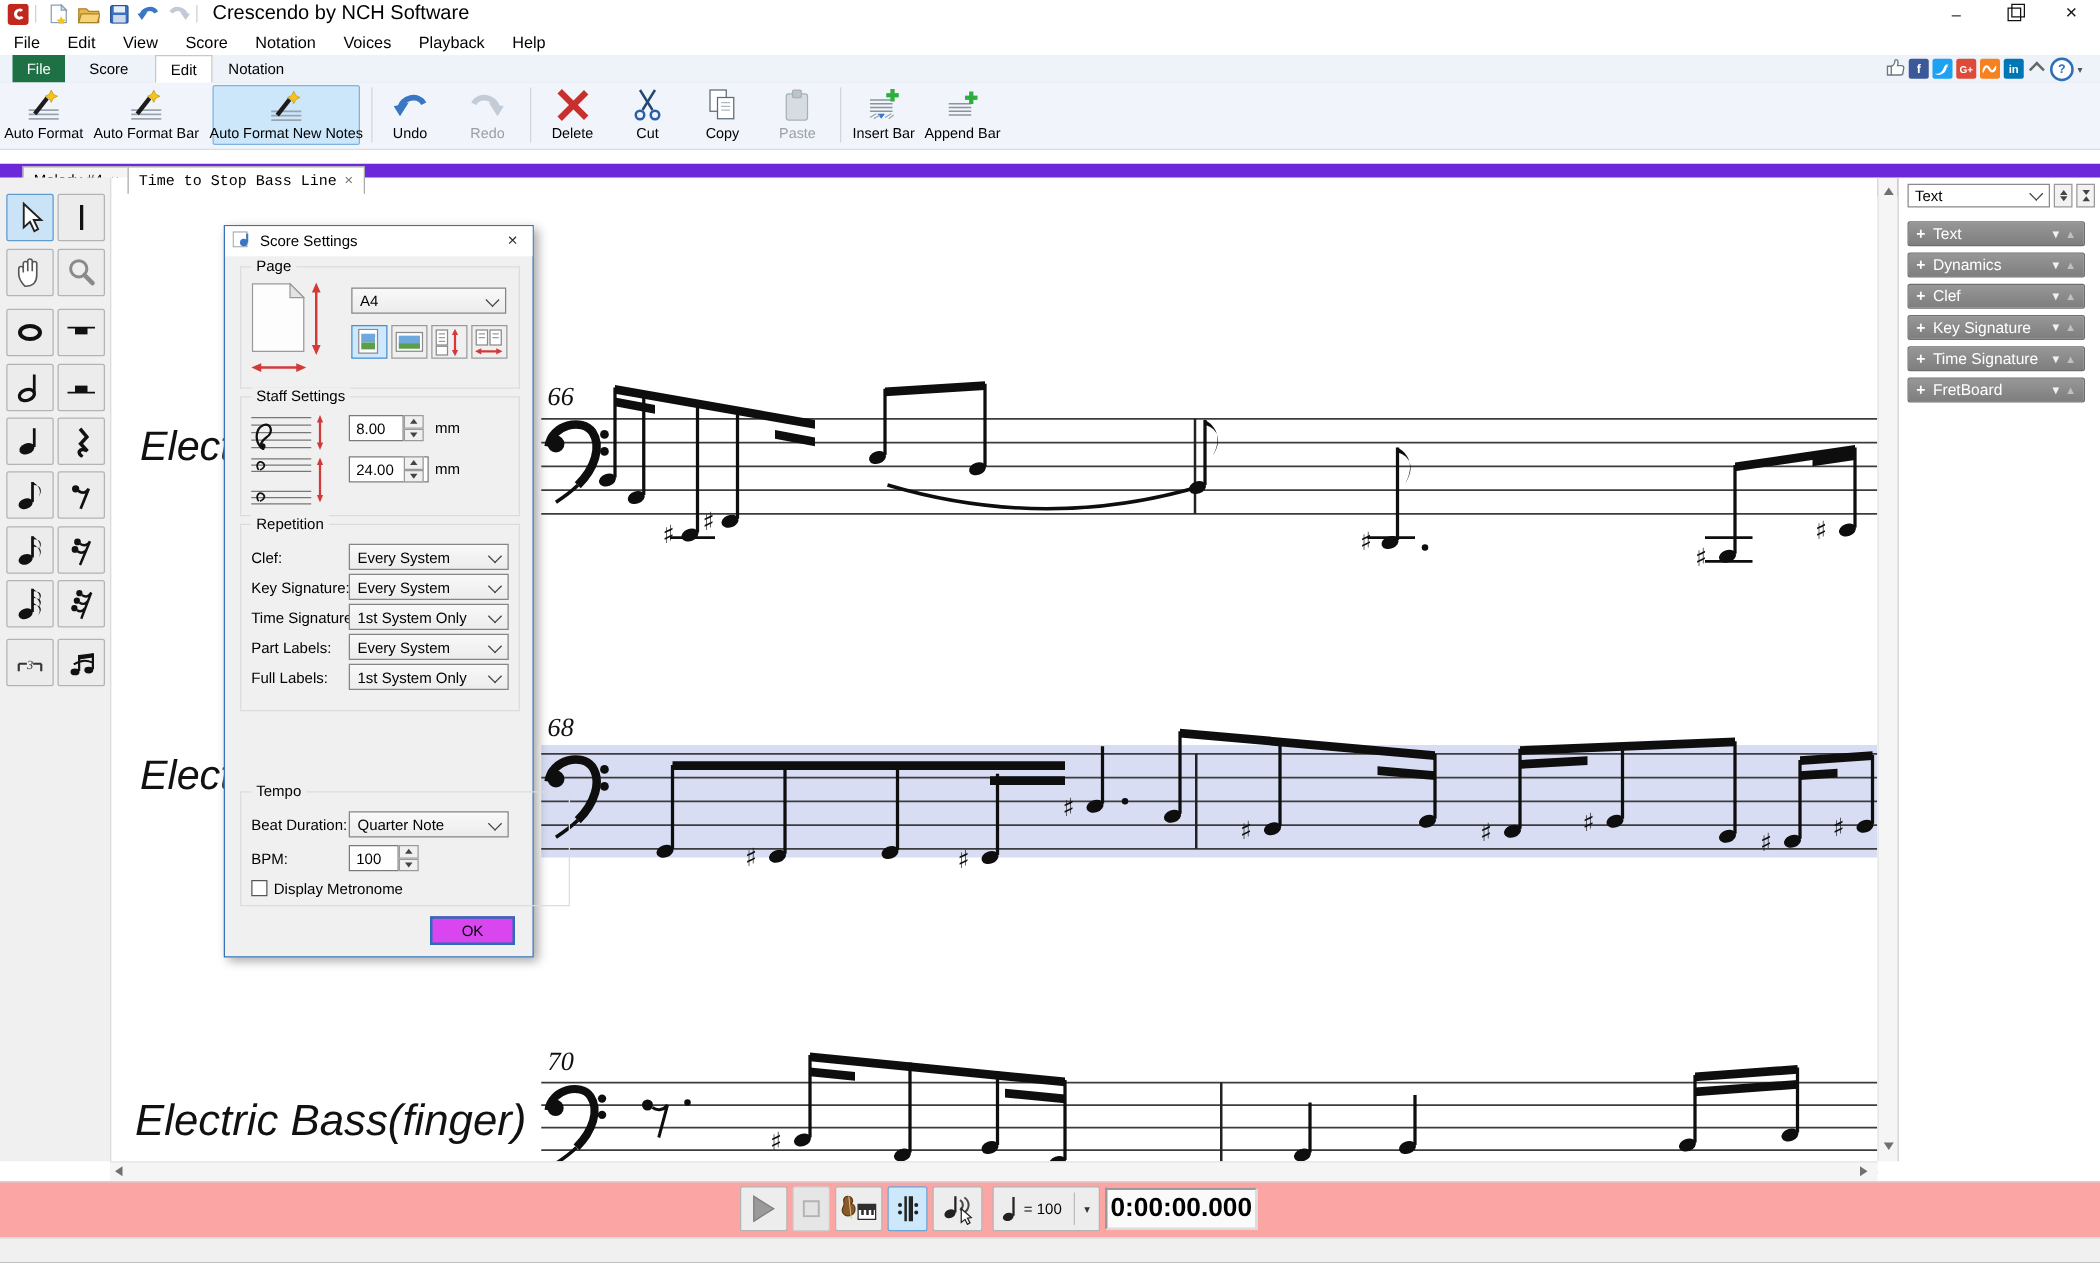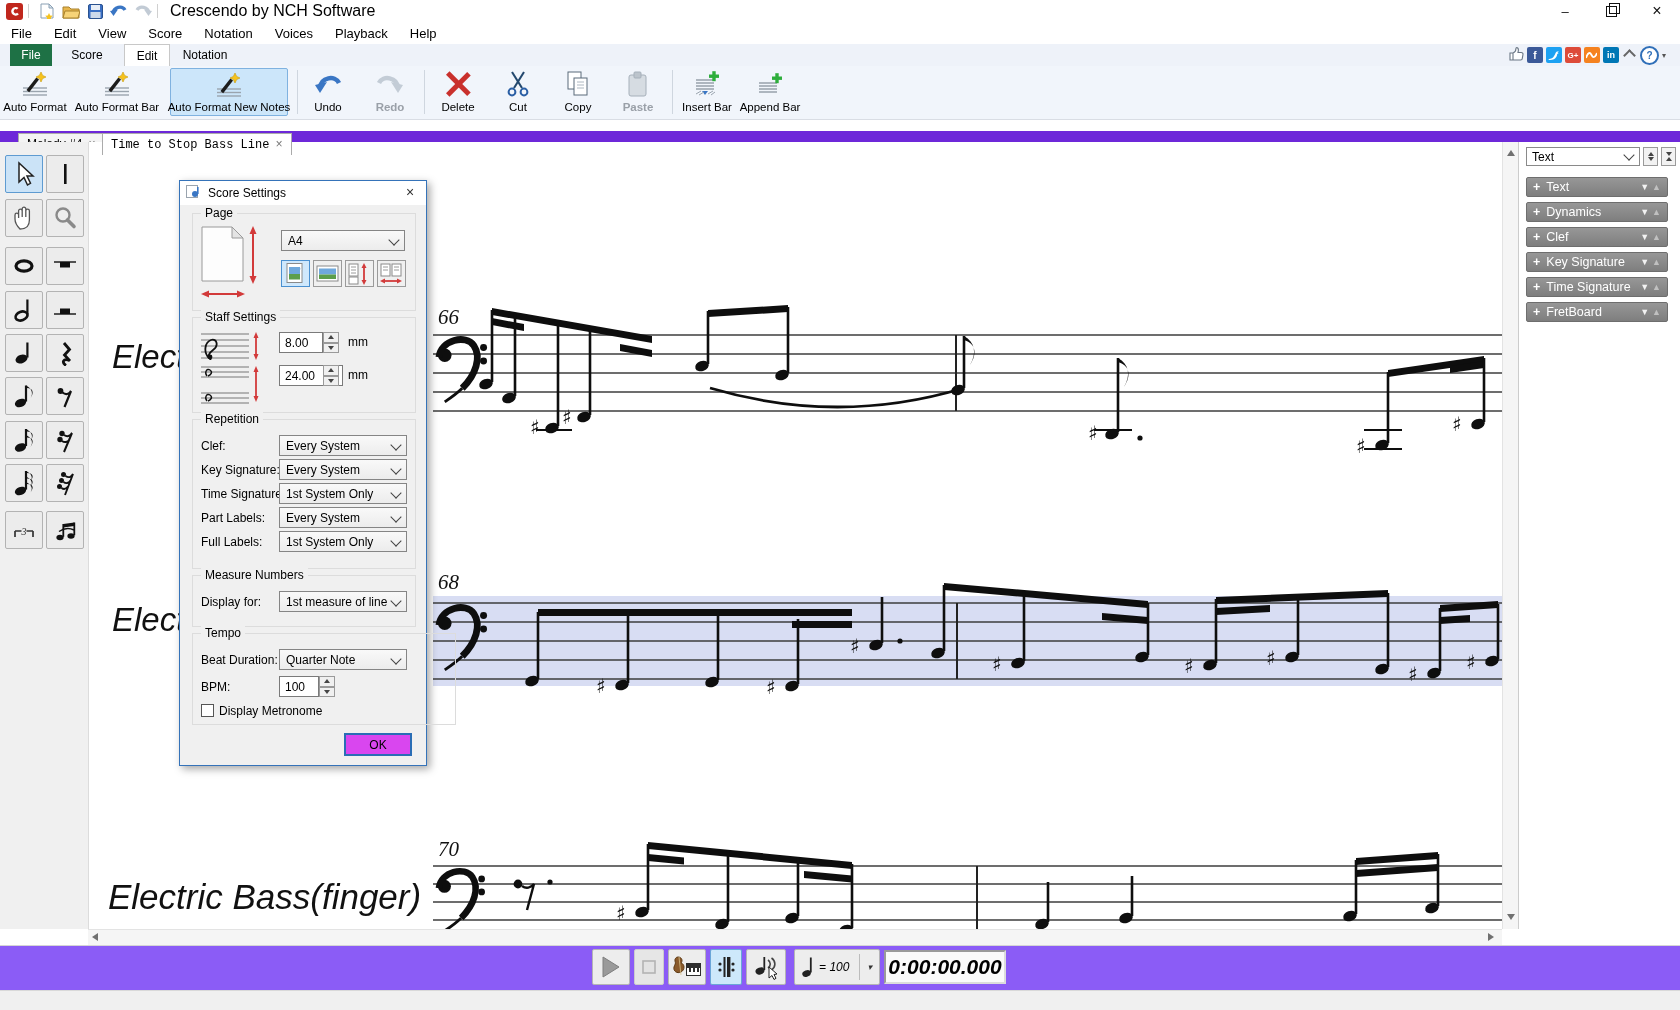--- a/index.html
+++ b/index.html
@@ -25,21 +25,21 @@
   .rtab.active{background:#fff;border:1px solid #c8c8c8;border-bottom:none;}
   .social{position:absolute;right:14px;top:2px;height:18px;display:flex;align-items:center;gap:3px;}
   .sq{width:16px;height:16px;border-radius:2px;color:#fff;display:flex;align-items:center;justify-content:center;font-weight:bold;font-size:10px;}
   .helpcirc{width:15px;height:15px;border-radius:50%;border:2px solid #2f6fb8;color:#2f6fb8;display:flex;align-items:center;justify-content:center;font-weight:bold;font-size:10px;background:#fff;}
   .chev-up-sm{width:7px;height:7px;border-left:2px solid #666;border-top:2px solid #666;transform:rotate(45deg);margin:0 3px;}
   
   .toolbar{left:0;top:66px;width:1680px;height:53px;background:#f1f5fb;border-bottom:1px solid #d9dde4;}
   .tbtn{position:absolute;top:2px;height:48px;display:flex;flex-direction:column;align-items:center;justify-content:space-between;padding:3px 2px;box-sizing:border-box;}
   .tbtn .lab{font-size:11.5px;white-space:nowrap;}
   .tbtn.hl{background:#cce6fa;border:1px solid #7fb2e0;border-radius:2px;}
-  .tbtn.dis .lab{color:#9aa0a8;font-weight:bold;}
+  .tbtn.dis .lab{color:#9aa0a8;}
   .tsep{position:absolute;top:4px;width:1px;height:44px;background:#cfd6df;}
   
   .doctabs{left:0;top:131px;width:1680px;height:23px;background:#6d28d9;border-bottom:3px solid #701a75;}
   .dtab{position:absolute;top:2px;height:21px;display:flex;align-items:center;gap:6px;padding:0 8px;font-size:12px;
         background:#f4f4f4;border:1px solid #ababab;border-bottom:none;box-sizing:border-box;}
   .dtab.active{background:#fff;height:22px;z-index:2;}
   .dtab .x{color:#777;font-size:12px;}
   
   .toolbox{left:0;top:142px;width:88px;height:787px;background:#f0f0f0;border-right:1px solid #dcdcdc;}
   .tool{position:absolute;width:38px;height:38px;background:#ececec;border:1px solid #b3b3b3;border-radius:2px;
@@ -91,21 +91,21 @@
   .spin{position:absolute;width:16px;height:21px;display:flex;flex-direction:column;}
   .spin div{flex:1;background:#f0f0f0;border:1px solid #9a9a9a;display:flex;align-items:center;justify-content:center;box-sizing:border-box;}
   .tri-u{width:0;height:0;border-left:3px solid transparent;border-right:3px solid transparent;border-bottom:4px solid #444;}
   .tri-d{width:0;height:0;border-left:3px solid transparent;border-right:3px solid transparent;border-top:4px solid #444;}
   .dlbl{position:absolute;font-size:12px;}
   .chk{position:absolute;width:13px;height:13px;background:#fff;border:1px solid #555;box-sizing:border-box;}
   .okbtn{position:absolute;width:68px;height:23px;background:#d946ef;border:2px solid #2a6db5;display:flex;align-items:center;justify-content:center;font-size:12px;box-sizing:border-box;}
   .selbtn{position:absolute;width:29px;height:27px;background:#f0f0f0;border:1px solid #9a9a9a;display:flex;align-items:center;justify-content:center;box-sizing:border-box;}
   .selbtn.sel{background:#cfe8fc;border:1px solid #4a90d0;}
   
-  .transport{left:0;top:945px;width:1680px;height:45px;background:#8b5cf6;border-top:1px solid #d5d5d5;box-sizing:border-box;font-style:italic;}
+  .transport{left:0;top:945px;width:1680px;height:45px;background:#fca5a5;border-top:1px solid #d5d5d5;box-sizing:border-box;}
   .pbtn{position:absolute;top:3px;height:36px;background:#ededed;border:1px solid #b5b5b5;border-radius:2px;
         display:flex;align-items:center;justify-content:center;box-sizing:border-box;}
   .pbtn.hl{background:#cde8fb;border:1px solid #6aa6d8;}
   .pbtn.dis{background:#e6e6e6;border:1px solid #cccccc;}
   .timebox{position:absolute;top:4px;height:34px;background:#fafafa;border:2px solid;border-color:#9a9a9a #dcdcdc #dcdcdc #9a9a9a;
            display:flex;align-items:center;justify-content:center;font-weight:bold;font-size:21px;box-sizing:border-box;}
   
   .statusbar{left:0;top:990px;width:1680px;height:20px;background:#f0f0f0;border-top:1px solid #d9d9d9;box-sizing:border-box;font-size:12px;}
 </style>
 </head>
@@ -858,28 +858,20 @@
           <span class="grow">Every System</span>
           <span class="cc"></span>
         </div>
       <span class="dlbl" style="left:8px;top:115px;">Full Labels:</span>
       <div class="dd" style="left:86px;top:111px;width:128px;">
           <span class="grow">1st System Only</span>
           <span class="cc"></span>
         </div>
     </div>
 
-    <div class="grp" style="left:12px;top:394px;width:224px;height:52px;">
-      <span class="grp-lab">Measure Numbers</span>
-      <span class="dlbl" style="left:8px;top:19px;">Display for:</span>
-      <div class="dd" style="left:86px;top:15px;width:128px;">
-          <span class="grow">1st measure of line</span>
-          <span class="cc"></span>
-        </div>
-    </div>
 
     <div class="grp" style="left:12px;top:452px;width:264px;height:92px;">
       <span class="grp-lab">Tempo</span>
       <span class="dlbl" style="left:8px;top:19px;">Beat Duration:</span>
       <div class="dd" style="left:86px;top:15px;width:128px;">
           <span class="grow">Quarter Note</span>
           <span class="cc"></span>
         </div>
       <span class="dlbl" style="left:8px;top:46px;">BPM:</span>
       <div class="inp" style="left:86px;top:42px;width:40px;">100</div>

